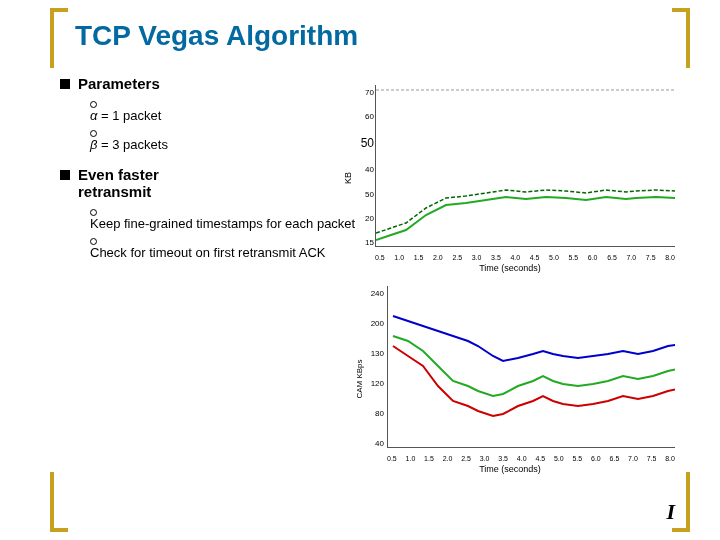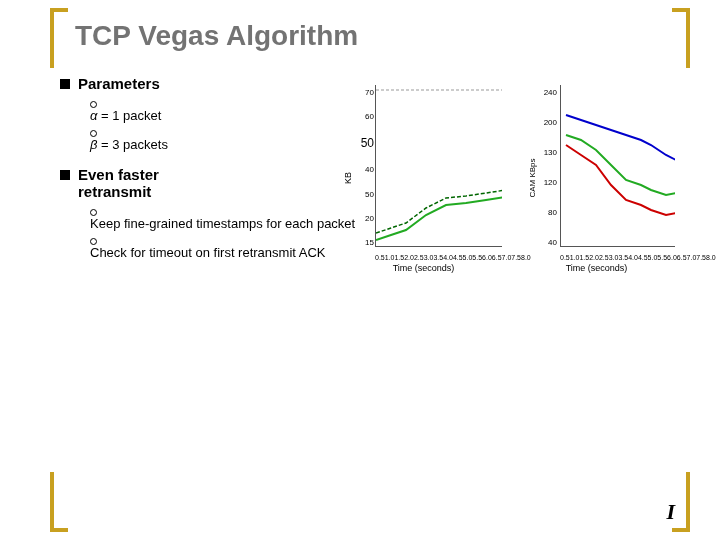--- a/index.html
+++ b/index.html
@@ -40,21 +40,21 @@
       width: 18px; height: 60px;
       border-bottom: 4px solid #c8a020;
       border-left: 4px solid #c8a020;
     }
 
     .title {
       position: absolute;
       top: 20px; left: 75px;
       font-size: 28px;
       font-weight: bold;
-      color: #737373;
+      color: #0369a1;
     }
 
     .content {
       position: absolute;
       top: 75px; left: 60px;
       width: 300px;
     }
 
     .bullet-section {
       margin-bottom: 14px;
@@ -99,20 +99,21 @@
 
     .greek { font-style: italic; }
 
     
     .charts-area {
       position: absolute;
       top: 80px;
       right: 40px;
       width: 340px;
       display: flex;
+      flex-direction: column;
       gap: 6px;
     }
 
     .chart-container {
       width: 340px;
       height: 195px;
       position: relative;
     }
 
     

